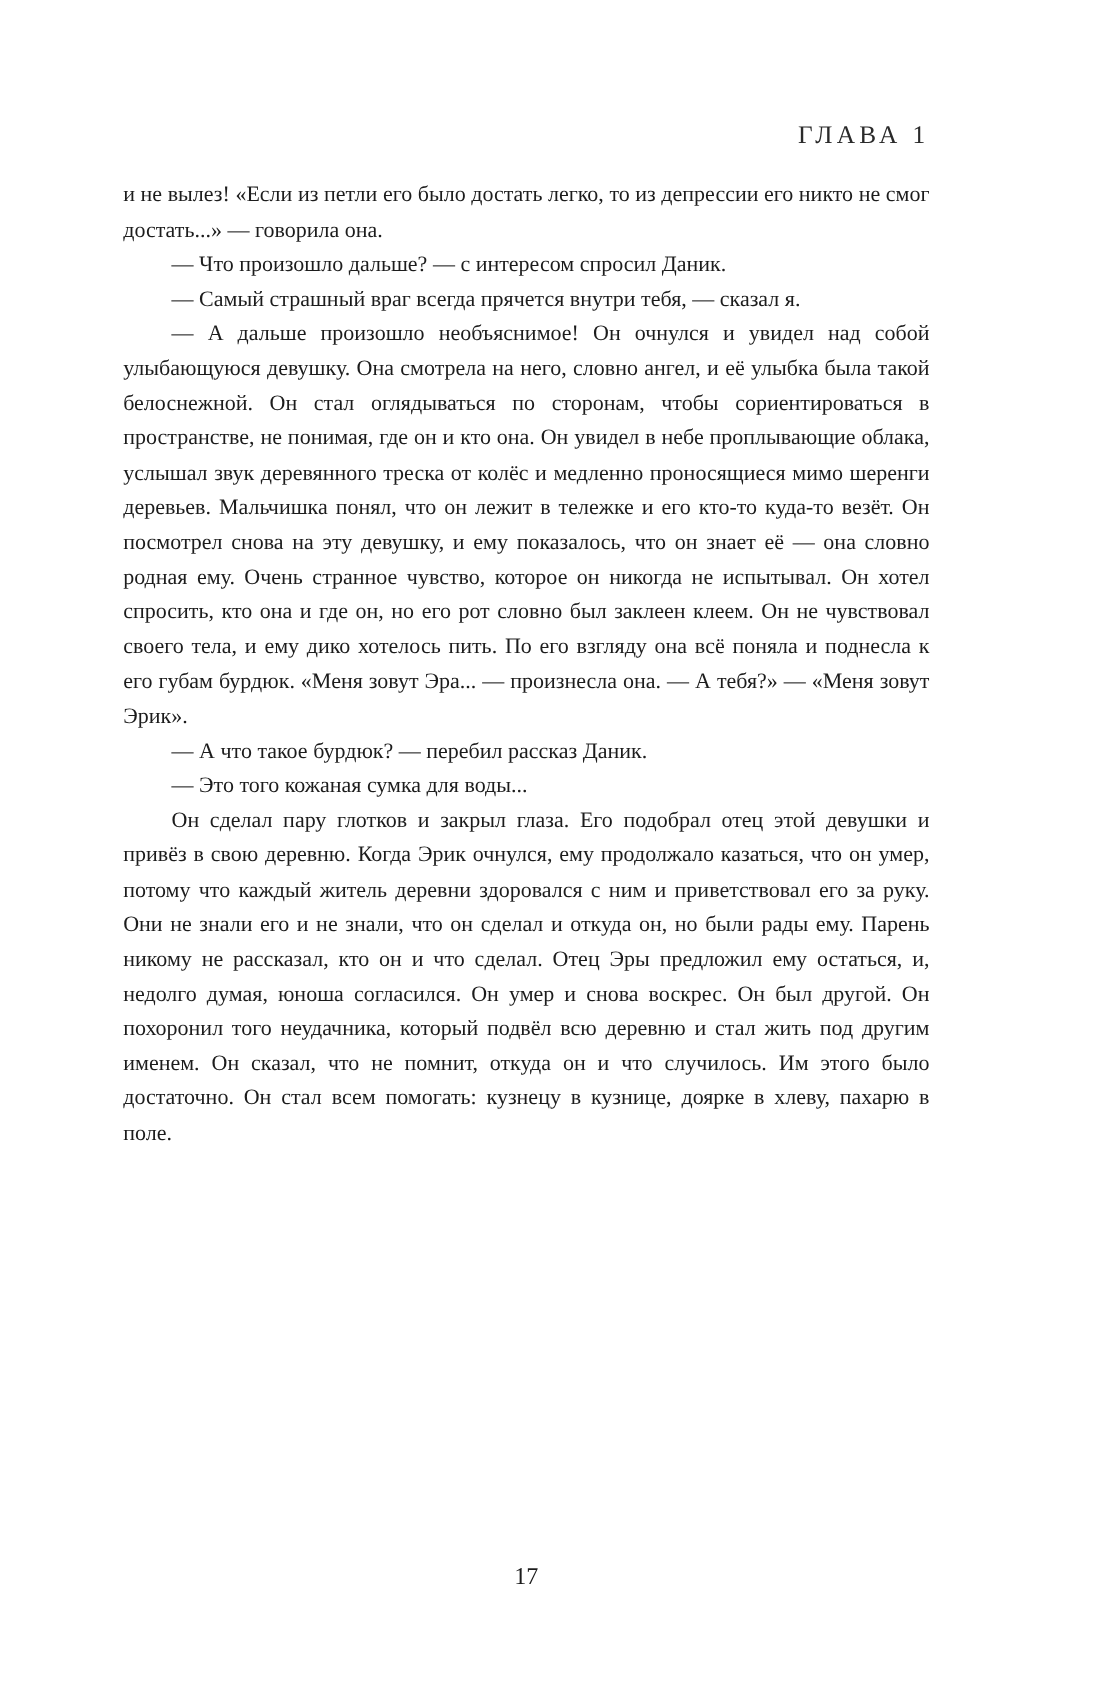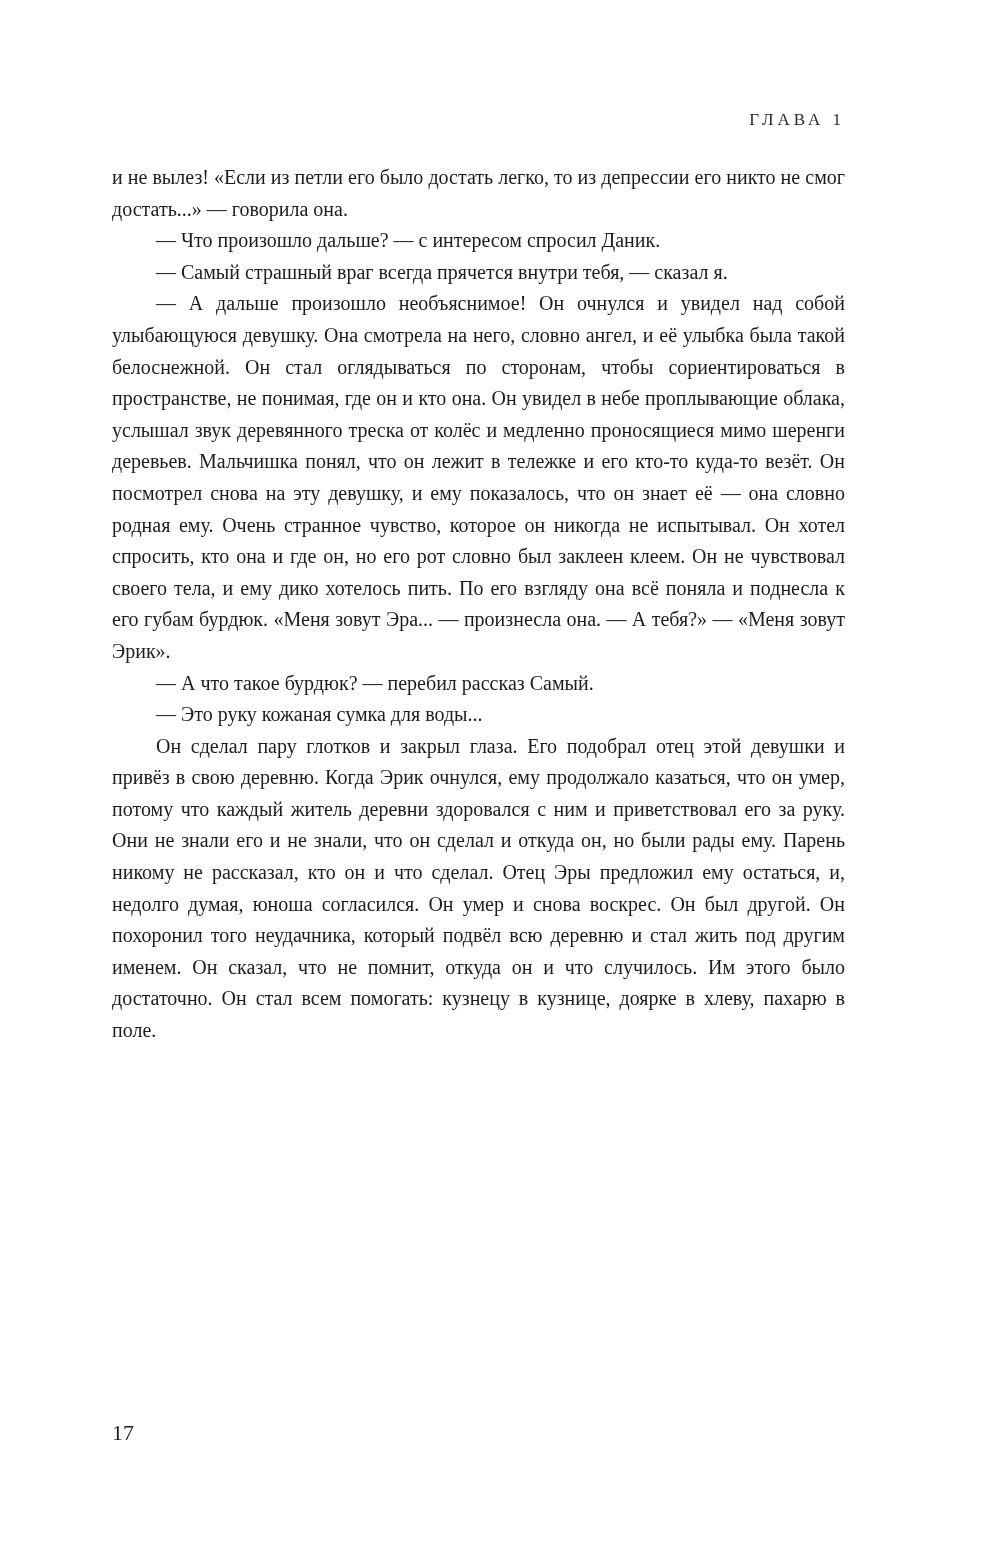--- a/index.html
+++ b/index.html
@@ -15,21 +15,21 @@
     font-family: "Liberation Serif", "DejaVu Serif", serif;
     color: #1c1c1c;
     overflow: hidden;
   }
   .running-head {
     position: absolute;
     top: 110px;
     left: 112px;
     width: 733px;
     text-align: right;
-    font-size: 17px;
+    font-size: 23px;
     letter-spacing: 4px;
     color: #2a2a2a;
     white-space: nowrap;
   }
   .text-block {
     position: absolute;
     top: 162px;
     left: 112px;
     width: 733px;
     font-size: 20px;
@@ -43,37 +43,37 @@
     padding: 0;
   }
   .text-block p.indent {
     text-indent: 44px;
   }
   .folio {
     position: absolute;
     top: 1420px;
     left: 112px;
     width: 733px;
-    text-align: left;
+    text-align: center;
     font-size: 22px;
     color: #1c1c1c;
   }
 </style>
 </head>
 <body>
 
 <div class="page">
 
   <div class="running-head">ГЛАВА 1</div>
 
   <div class="text-block">
       <p>и не вылез! «Если из петли его было достать легко, то из депрессии его никто не смог достать...» — говорила она.</p>
       <p class="indent">— Что произошло дальше? — с интересом спросил Даник.</p>
       <p class="indent">— Самый страшный враг всегда прячется внутри тебя, — сказал я.</p>
       <p class="indent">— А дальше произошло необъяснимое! Он очнулся и увидел над собой улыбающуюся девушку. Она смотрела на него, словно ангел, и её улыбка была такой белоснежной. Он стал оглядываться по сторонам, чтобы сориентироваться в пространстве, не понимая, где он и кто она. Он увидел в небе проплывающие облака, услышал звук деревянного треска от колёс и медленно проносящиеся мимо шеренги деревьев. Мальчишка понял, что он лежит в тележке и его кто-то куда-то везёт. Он посмотрел снова на эту девушку, и ему показалось, что он знает её — она словно родная ему. Очень странное чувство, которое он никогда не испытывал. Он хотел спросить, кто она и где он, но его рот словно был заклеен клеем. Он не чувствовал своего тела, и ему дико хотелось пить. По его взгляду она всё поняла и поднесла к его губам бурдюк. «Меня зовут Эра... — произнесла она. — А тебя?» — «Меня зовут Эрик».</p>
-      <p class="indent">— А что такое бурдюк? — перебил рассказ Самый.</p>
-      <p class="indent">— Это руку кожаная сумка для воды...</p>
+      <p class="indent">— А что такое бурдюк? — перебил рассказ Даник.</p>
+      <p class="indent">— Это того кожаная сумка для воды...</p>
       <p class="indent">Он сделал пару глотков и закрыл глаза. Его подобрал отец этой девушки и привёз в свою деревню. Когда Эрик очнулся, ему продолжало казаться, что он умер, потому что каждый житель деревни здоровался с ним и приветствовал его за руку. Они не знали его и не знали, что он сделал и откуда он, но были рады ему. Парень никому не рассказал, кто он и что сделал. Отец Эры предложил ему остаться, и, недолго думая, юноша согласился. Он умер и снова воскрес. Он был другой. Он похоронил того неудачника, который подвёл всю деревню и стал жить под другим именем. Он сказал, что не помнит, откуда он и что случилось. Им этого было достаточно. Он стал всем помогать: кузнецу в кузнице, доярке в хлеву, пахарю в поле.</p>
     </div>
 
   <div class="folio">17</div>
 
 </div>
 
 </body></html>

